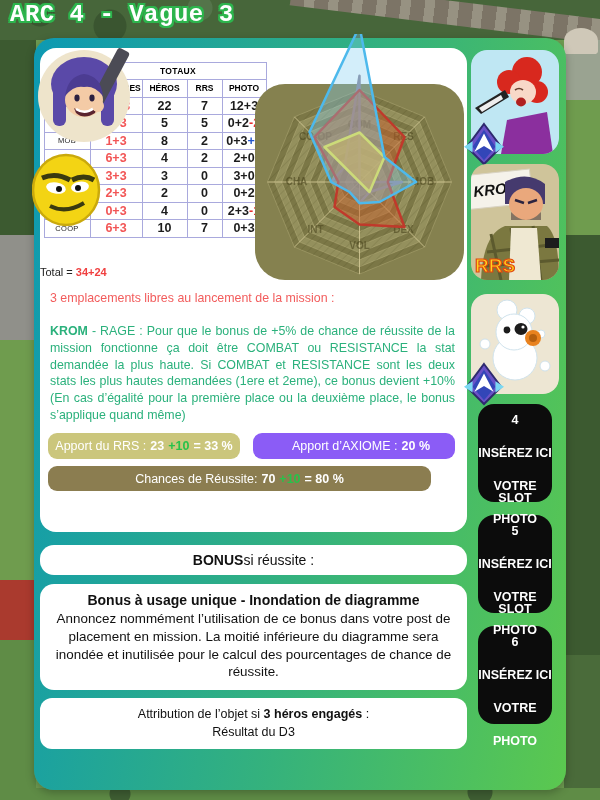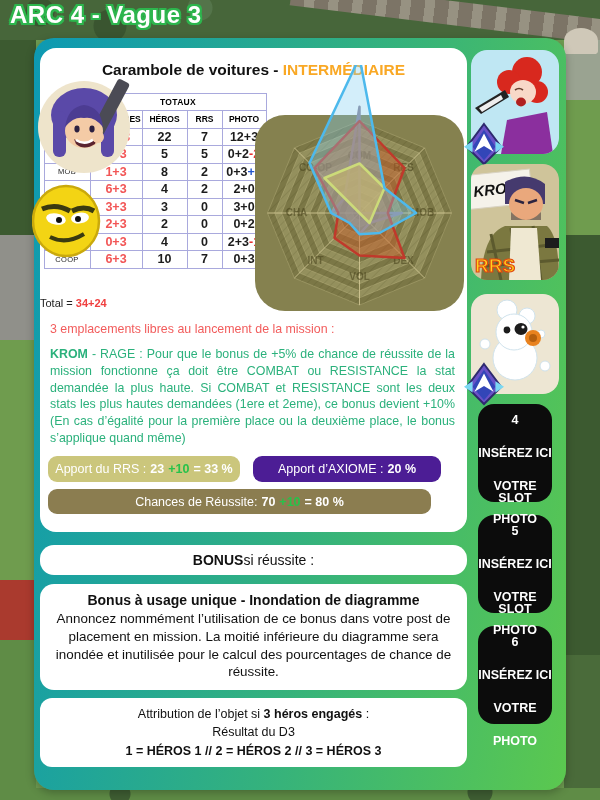--- a/index.html
+++ b/index.html
@@ -18,21 +18,21 @@
   .bg-right{position:absolute;right:0;top:40px;width:36px;height:750px;
     background:linear-gradient(#9aa391 0 8%,#6f9c4e 8% 26%,#3c5a30 26% 82%,#4a6b3a 82%);}
   .bg-tent{position:absolute;right:2px;top:28px;width:34px;height:26px;background:#cfc8b8;border-radius:50% 50% 12% 12%;}
   .bg-bottom{position:absolute;left:0;top:788px;width:600px;height:12px;background:#5f8c46;
     background-image:radial-gradient(circle at 120px 6px,#3f5e33 10px,transparent 11px),
                      radial-gradient(circle at 480px 4px,#3f5e33 12px,transparent 13px);}
 
   
   .page-title{position:absolute;left:10px;top:1px;font-size:24px;font-weight:bold;color:#fff;letter-spacing:.5px;z-index:5;
     text-shadow:-2px -2px 0 #2db54d,2px -2px 0 #2db54d,-2px 2px 0 #2db54d,2px 2px 0 #2db54d,
-                 0 -2px 0 #2db54d,0 2px 0 #2db54d,-2px 0 0 #2db54d,2px 0 0 #2db54d;}
+                 0 -2px 0 #2db54d,0 2px 0 #2db54d,-2px 0 0 #2db54d,2px 0 0 #2db54d;font-family:Liberation Mono, monospace;}
 
   
   .card{position:absolute;left:34px;top:38px;width:532px;height:752px;border-radius:20px;z-index:2;
     background:linear-gradient(100deg,#0d99b3 0%,#35b27c 55%,#5bc84f 100%);box-shadow:0 3px 8px rgba(0,0,0,.25);}
   .content{position:absolute;left:6px;top:10px;width:427px;}
 
   .panel{background:#fff;border-radius:16px;}
   .panel-top{position:relative;height:484px;}
 
   .mission-title{padding-top:13px;text-align:center;font-size:15.5px;font-weight:bold;color:#111;}
@@ -53,34 +53,34 @@
   .stats-table .val{height:16.5px;font-weight:600;color:#1c1c1c;}
   .stats-table .exig{color:#f25555;font-weight:bold;}
   .total-line{position:absolute;left:0px;top:218px;font-size:11px;color:#222;}
   .total-line b{color:#f04040;}
 
   
   .radar{position:absolute;left:214px;top:-14px;width:212px;height:248px;}
   .radar text{font-size:10px;font-weight:bold;fill:rgba(75,70,30,.6);}
 
   
-  .notes-red{margin:10px 12px 8px 10px;color:#f25c5c;font-size:12.4px;line-height:1.36;}
+  .notes-red{margin:10px 12px 16px 10px;color:#f25c5c;font-size:12.4px;line-height:1.36;}
   .notes-red ul{margin:1px 0 0 0;padding-left:17px;}
   .notes-red li{text-align:justify;}
   .note-krom{margin:5px 12px 0 10px;color:#2bb17c;font-size:12.4px;line-height:1.36;text-align:justify;}
   .note-krom b{font-weight:bold;}
 
   
   .badges-row{display:flex;gap:13px;margin:9px 8px 0 8px;text-align:center;}
   .badge{height:26px;border-radius:9px;display:flex;align-items:center;justify-content:center;
     color:#fff;font-size:12.5px;white-space:nowrap;}
   .badge b{margin-left:4px;}
   .badge .plus{color:#27c24a;font-weight:bold;margin-left:4px;}
   .badge-rrs{width:192px;background:#cbc67c;}
-  .badge-axiome{width:188px;background:#4c1d95;}
+  .badge-axiome{width:188px;background:#8b5cf6;padding-left:14px;}
   .badge-chances{width:383px;height:25px;margin:7px 8px 0 8px;background:#8b7d50;}
 
   
   .bar-bonus{margin-top:13px;height:30px;border-radius:14px;background:#fff;
     display:flex;align-items:center;justify-content:center;font-size:14px;color:#111;}
   .panel-bonus{margin-top:9px;border-radius:14px;background:#fff;padding:8px 12px 9px;text-align:center;color:#111;}
   .panel-bonus .bonus-title{font-size:14px;font-weight:bold;margin-bottom:2px;}
   .panel-bonus .bonus-body{font-size:13.4px;line-height:1.33;}
   .bar-fail{margin-top:7px;height:28px;border-radius:10px;background:#0a0a0a;color:#fff;
     display:flex;align-items:center;justify-content:center;font-size:14px;font-weight:bold;white-space:nowrap;}
@@ -112,23 +112,20 @@
   <div class="bg-bottom"></div>
 
   <div class="page-title">ARC 4 - Vague 3</div>
 
   <div class="card">
 
     <div class="content">
 
       <div class="panel panel-top">
 
-        <div class="mission-title">
-          <span>Carambole de voitures - </span><span class="diff">INTERMÉDIAIRE</span>
-        </div>
 
         <div class="top-region">
 
           <svg class="avatar" viewBox="0 0 102 208">
             <circle cx="52" cy="50" r="46" fill="#eee4cb"></circle>
             <ellipse cx="52" cy="38" rx="33" ry="27" fill="#5a49a8"></ellipse>
             <rect x="21" y="34" width="13" height="46" rx="6" fill="#5a49a8"></rect>
             <rect x="69" y="34" width="13" height="46" rx="6" fill="#5a49a8"></rect>
             <g transform="rotate(28 76 34)">
                 <rect x="70" y="0" width="13" height="58" rx="3" fill="#4b4b55"></rect>
@@ -317,21 +314,20 @@
         <div class="bonus-title">Bonus à usage unique - Inondation de diagramme</div>
         <div class="bonus-body">Annoncez nommément l’utilisation de ce bonus dans votre post de placement en mission. La moitié inférieure du diagramme sera inondée et inutilisée pour le calcul des pourcentages de chance de réussite.</div>
       </div>
 
 
       <div class="panel-attr">
         <div>
           <span>Attribution de l’objet si </span><b>3 héros engagés</b><span> :</span>
         </div>
         <div>Résultat du D3</div>
-        <b>1 = HÉROS 1 // 2 =  HÉROS 2 //  3 = HÉROS 3</b>
       </div>
     </div>
 
     <div class="sidebar">
 
       <div class="portrait p1">
         <svg class="art" width="88" height="104" viewBox="0 0 88 104">
           <rect width="88" height="104" rx="14" fill="#bfe7f3"></rect>
           <circle cx="56" cy="22" r="15" fill="#d8281e"></circle>
           <circle cx="38" cy="32" r="12" fill="#d8281e"></circle>

